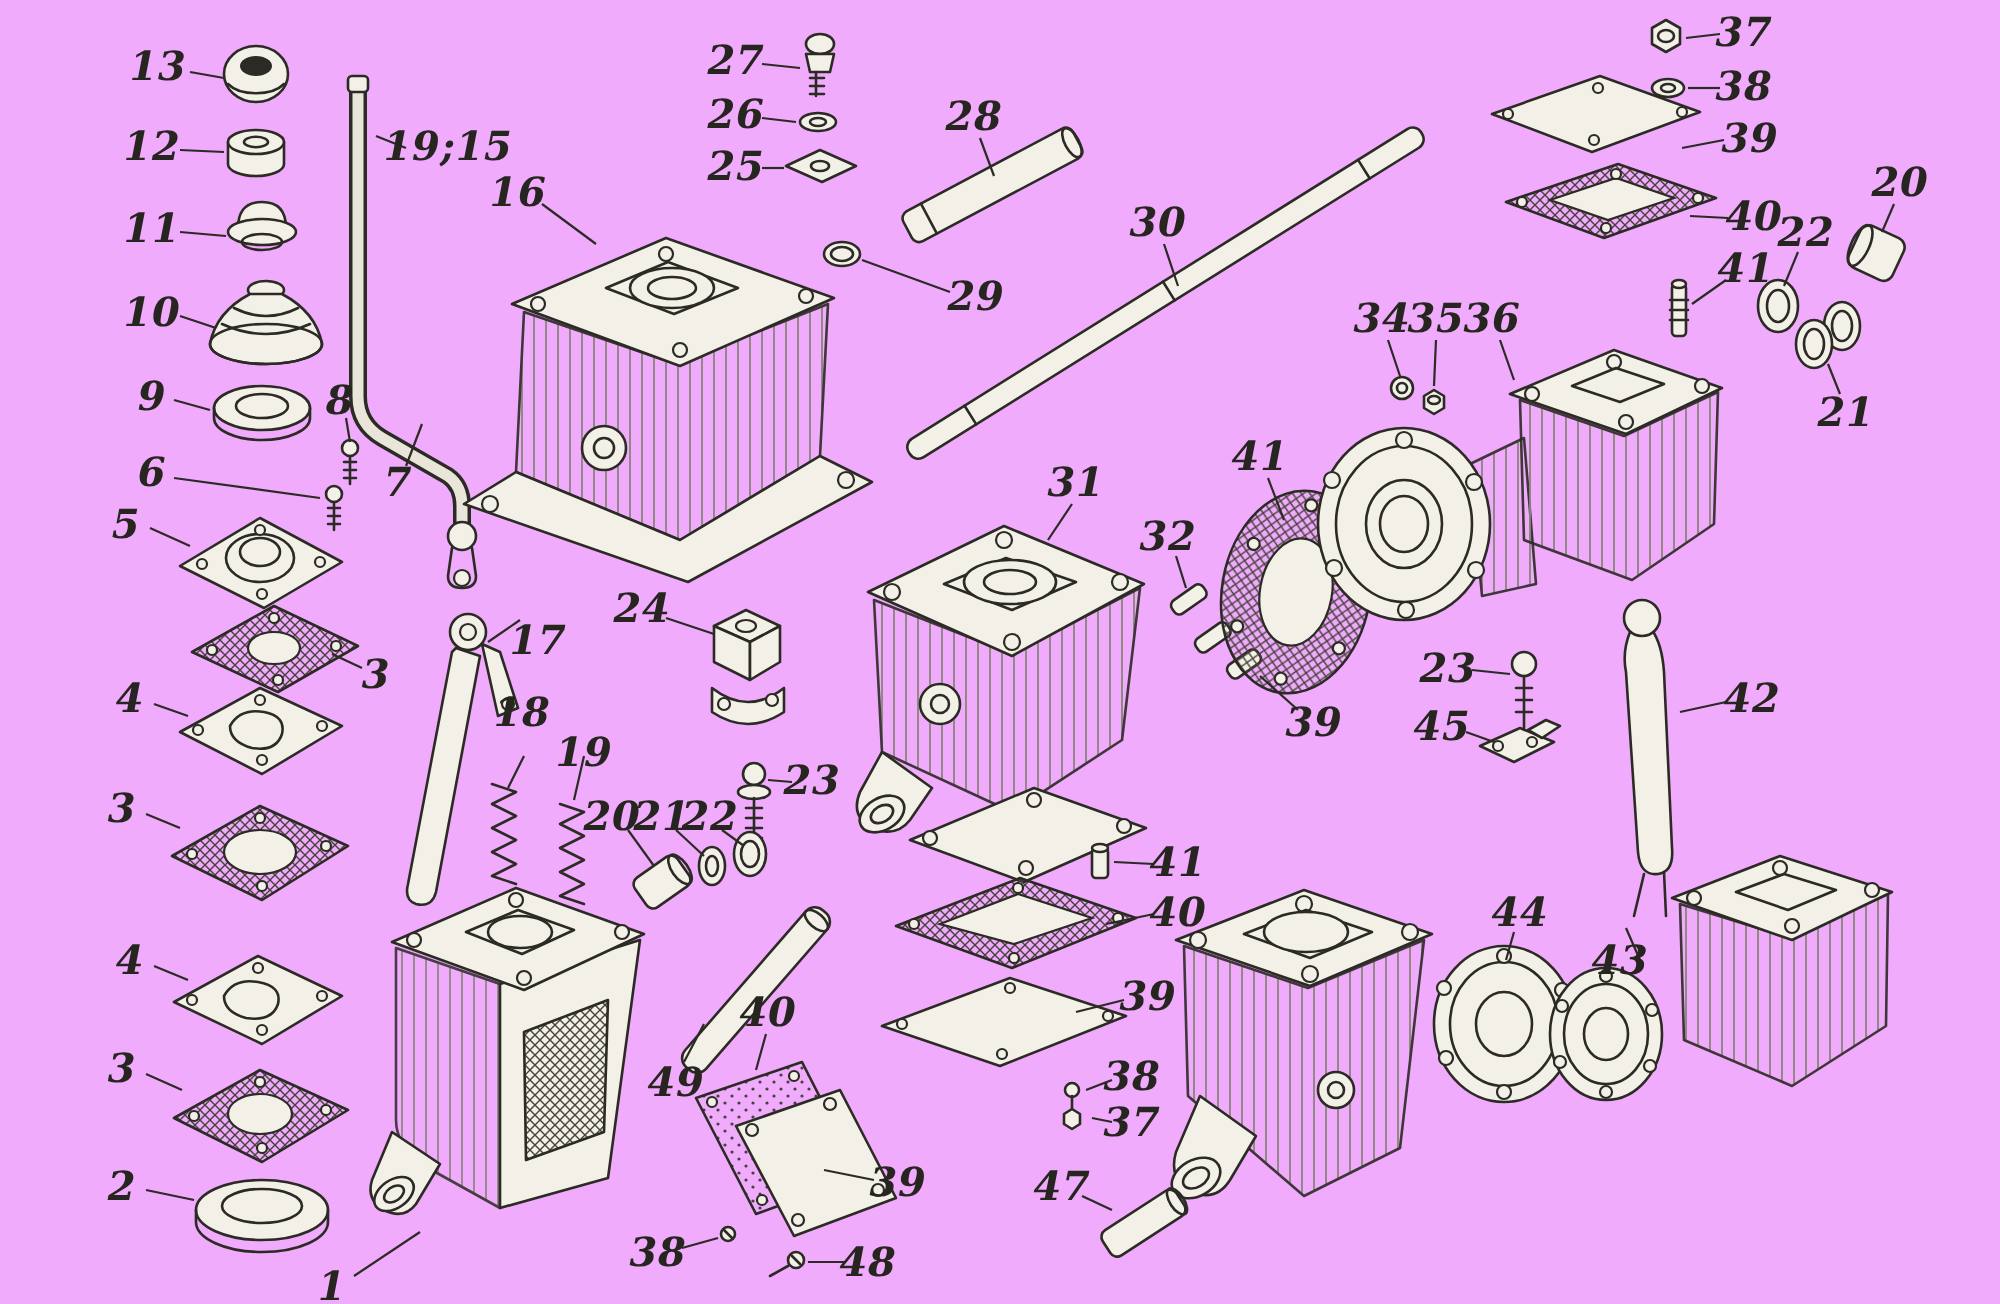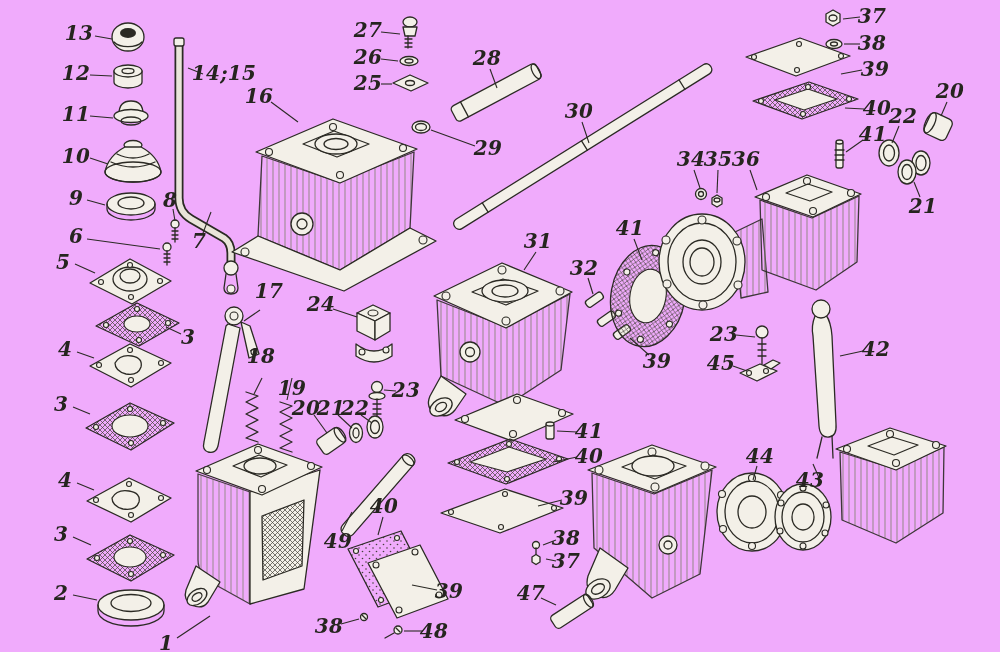--- a/index.html
+++ b/index.html
@@ -562,32 +562,32 @@
       <div class="part-label" style="left: 63px; top: 262px;">5</div>
       <div class="part-label" style="left: 188px; top: 337px;">3</div>
       <div class="part-label" style="left: 65px; top: 349px;">4</div>
       <div class="part-label" style="left: 61px; top: 404px;">3</div>
       <div class="part-label" style="left: 65px; top: 480px;">4</div>
       <div class="part-label" style="left: 61px; top: 534px;">3</div>
       <div class="part-label" style="left: 61px; top: 593px;">2</div>
       <div class="part-label" style="left: 166px; top: 643px;">1</div>
       <div class="part-label" style="left: 170px; top: 200px;">8</div>
       <div class="part-label" style="left: 199px; top: 241px;">7</div>
-      <div class="part-label" style="left: 224px; top: 73px;">14;15</div>
+      <div class="part-label" style="left: 224px; top: 73px;">19;15</div>
       <div class="part-label" style="left: 259px; top: 96px;">16</div>
       <div class="part-label" style="left: 368px; top: 30px;">27</div>
       <div class="part-label" style="left: 368px; top: 57px;">26</div>
       <div class="part-label" style="left: 368px; top: 83px;">25</div>
       <div class="part-label" style="left: 487px; top: 58px;">28</div>
       <div class="part-label" style="left: 488px; top: 148px;">29</div>
       <div class="part-label" style="left: 579px; top: 111px; text-align: center;">30</div>
-      <div class="part-label" style="left: 269px; top: 291px;">17</div>
+      <div class="part-label" style="left: 269px; top: 320px;">17</div>
       <div class="part-label" style="left: 321px; top: 304px;">24</div>
       <div class="part-label" style="left: 261px; top: 356px;">18</div>
-      <div class="part-label" style="left: 292px; top: 388px;">19</div>
+      <div class="part-label" style="left: 292px; top: 376px;">19</div>
       <div class="part-label" style="left: 406px; top: 390px;">23</div>
       <div class="part-label" style="left: 306px; top: 408px;">20</div>
       <div class="part-label" style="left: 331px; top: 408px;">21</div>
       <div class="part-label" style="left: 355px; top: 408px;">22</div>
       <div class="part-label" style="left: 538px; top: 241px;">31</div>
       <div class="part-label" style="left: 584px; top: 268px;">32</div>
       <div class="part-label" style="left: 630px; top: 228px;">41</div>
       <div class="part-label" style="left: 691px; top: 159px;">34</div>
       <div class="part-label" style="left: 718px; top: 159px;">35</div>
       <div class="part-label" style="left: 746px; top: 159px;">36</div>

